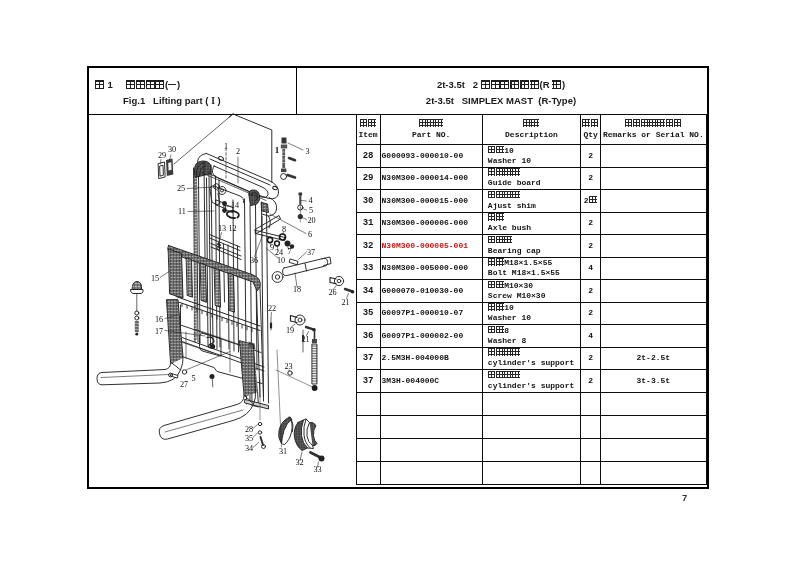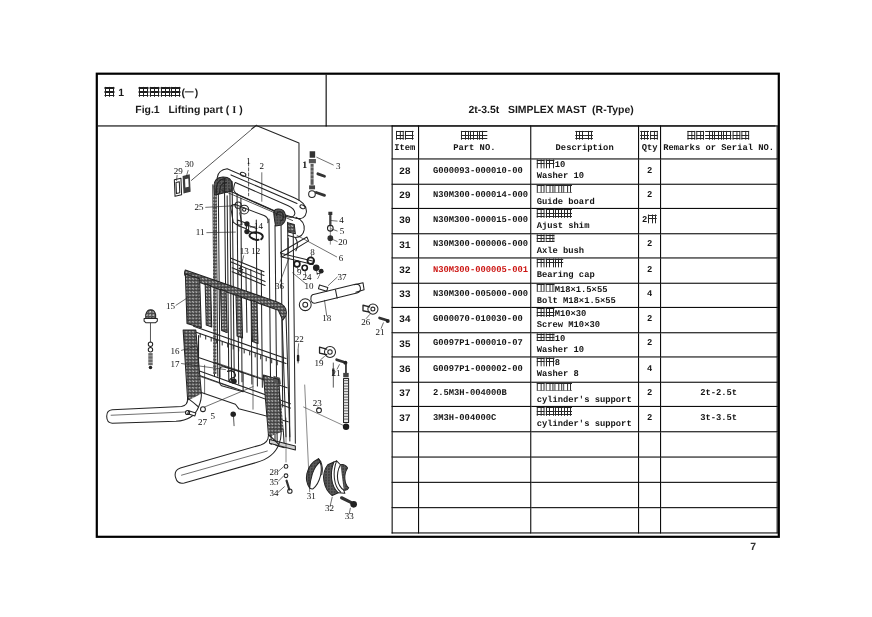--- a/index.html
+++ b/index.html
@@ -9,40 +9,43 @@
 
 .k{display:inline-block;width:7.6px;height:7.6px;margin-right:0.6px;vertical-align:-0.5px;background:
  repeating-linear-gradient(to right,rgba(0,0,0,0) 0 0.4px,#262626 0.4px 1.2px,rgba(0,0,0,0) 1.2px 3.0px),
  repeating-linear-gradient(to bottom,rgba(0,0,0,0) 0 0.4px,#262626 0.4px 1.2px,rgba(0,0,0,0) 1.2px 3.0px);}
 .K{display:inline-block;width:9px;height:9px;margin-right:0.8px;vertical-align:-1px;background:
  repeating-linear-gradient(to right,rgba(0,0,0,0) 0 0.5px,#1f1f1f 0.5px 1.5px,rgba(0,0,0,0) 1.5px 3.6px),
  repeating-linear-gradient(to bottom,rgba(0,0,0,0) 0 0.5px,#1f1f1f 0.5px 1.5px,rgba(0,0,0,0) 1.5px 3.6px);}
 table{border-collapse:collapse;font-family:Liberation Mono, monospace;}
 td{border:1.3px solid #0d0d0d;padding:0;font-size:8px;line-height:10px;vertical-align:middle;font-weight:bold;color:#141414;}
 .ctr{text-align:center;}
-.pn{padding-left:13px;font-size:8px;}
+.pn{padding-left:1px;font-size:8px;}
 .ds{padding-left:5px;font-size:8px;}
 .it{text-align:center;font-size:9px;}
 </style>
 </head>
 <body>
 <div id="page">
 
   <div class="abs" style="left:87px;top:66px;width:617.5px;height:419px;border:2.6px solid #000;"></div>
 
   <div class="abs" style="left:89px;top:114px;width:616px;height:1.4px;background:#000;"></div>
 
   <div class="abs" style="left:295.5px;top:68px;width:1.4px;height:47px;background:#000;"></div>
 
   <div class="abs" style="left:95px;top:79px;font-size:9.5px;">
     <span class="K"></span><span style="font-size:9.5px;font-weight:bold;"> 1&nbsp;&nbsp;&nbsp;&nbsp;</span>
     <span class="K"></span><span class="K"></span><span class="K"></span><span class="K"></span><span style="font-weight:bold;">(</span><span class="K" style="width:8px;background:linear-gradient(#282828 0 0) center/8px 1.2px no-repeat;"></span><span style="font-weight:bold;">)</span>
   </div>
   <div class="abs" style="left:95px;top:95px;font-size:9.5px;font-weight:bold;padding-left:28px;">Fig.1&nbsp;&nbsp; Lifting part ( <span style="font-family:'Liberation Serif',serif;">I</span> )</div>
 
+  <div class="abs" style="left:296px;top:79px;width:410px;text-align:center;font-size:9.5px;font-weight:bold;">
+    2t-3.5t&nbsp;&nbsp; 2 <span class="K"></span><span class="K"></span><span class="K"></span><span class="K"></span><span class="K"></span><span class="K"></span>(R <span class="K"></span>)
+  </div>
   <div class="abs" style="left:296px;top:95px;width:410px;text-align:center;font-size:9.5px;font-weight:bold;">2t-3.5t&nbsp;&nbsp; SIMPLEX MAST&nbsp; (R-Type)</div>
 
   <div class="abs" style="left:355.5px;top:114px;">
   <table style="width:351px;">
     <colgroup>
           <col style="width:24px">
           <col style="width:102px">
           <col style="width:98px">
           <col style="width:20px">
           <col style="width:105px">

